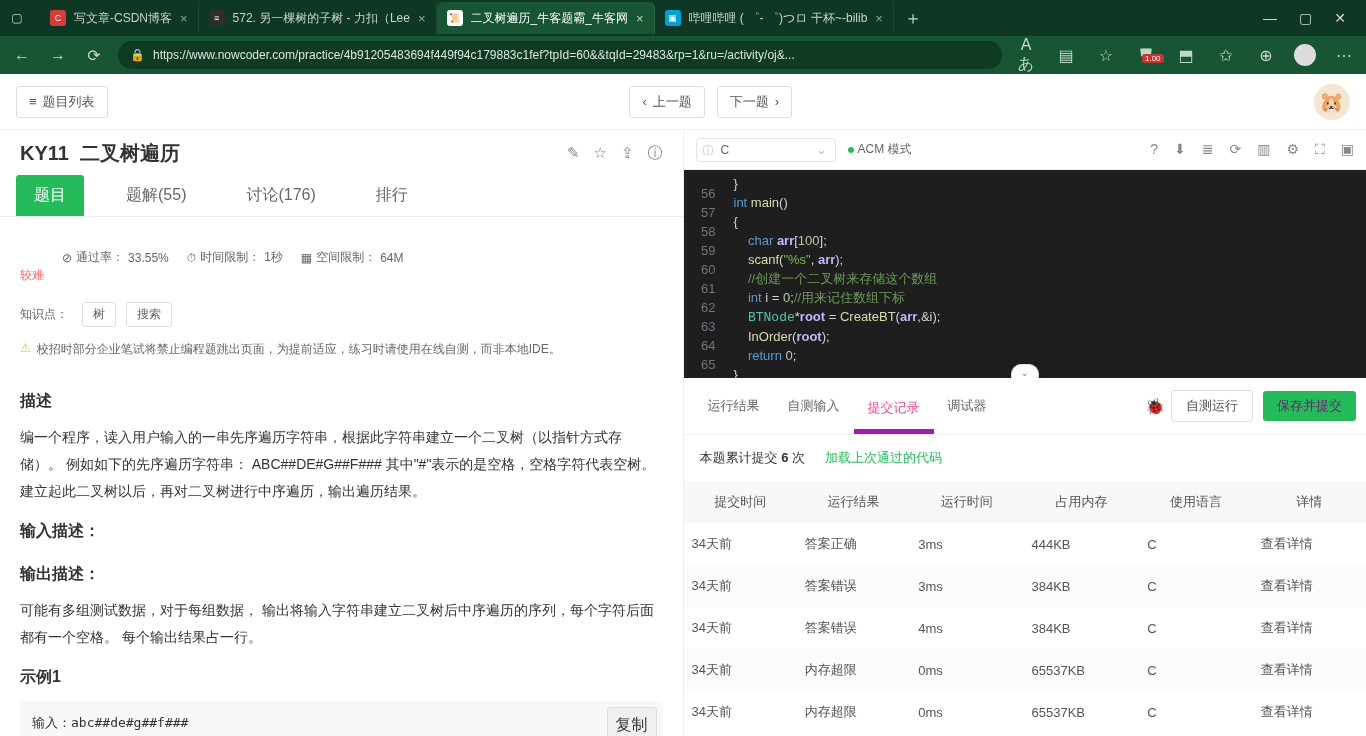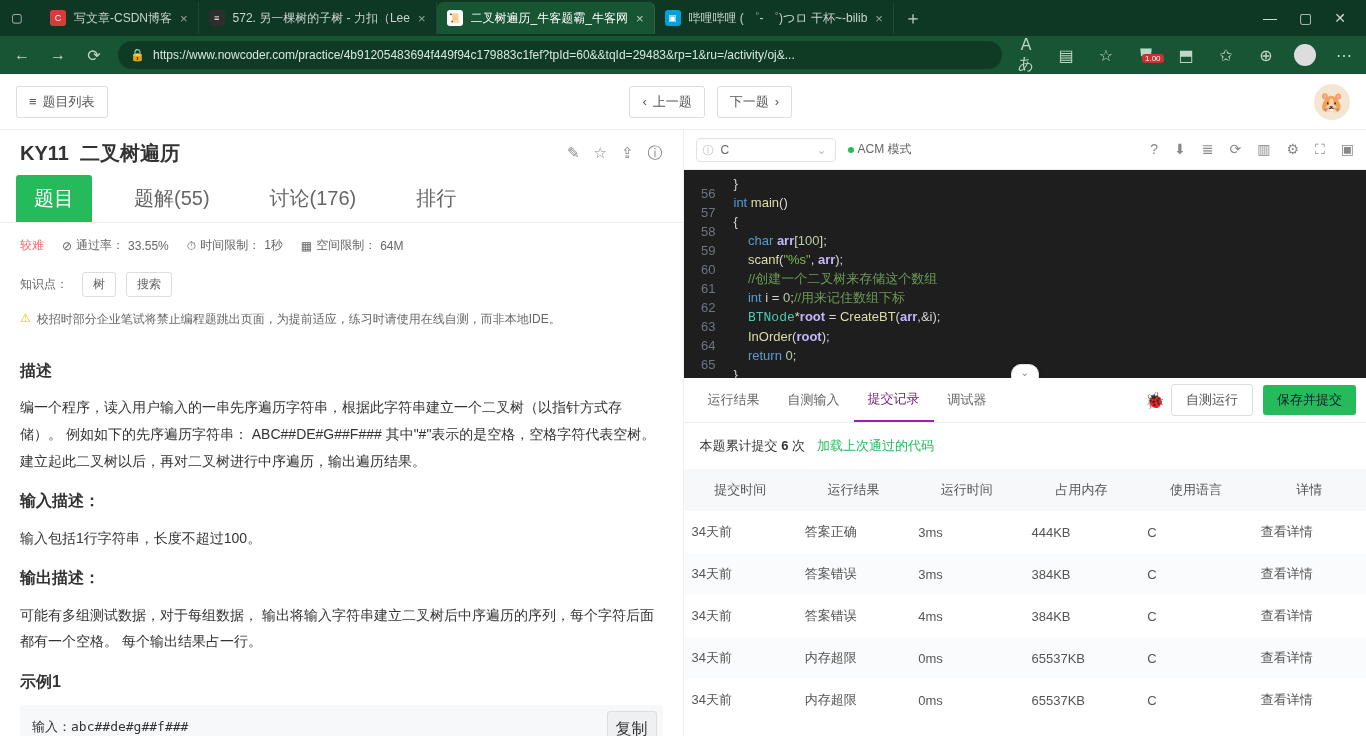--- a/index.html
+++ b/index.html
@@ -31,25 +31,25 @@
 
 .split { display: flex; height: calc(100% - 130px); }
 .left-pane { flex: 1; position: relative; display: flex; flex-direction: column; min-width: 0; }
 .right-pane { flex: 1; display: flex; flex-direction: column; min-width: 0; border-left: 1px solid #eee; }
 
 
 .ptitle-row { padding: 10px 20px 8px; display: flex; align-items: center; gap: 14px; }
 .ptitle { font-size: 20px; font-weight: 600; color: #333; }
 .title-icons { margin-left: auto; display: flex; gap: 14px; color: #888; font-size: 15px; }
 .tabs-row { display: flex; border-bottom: 1px solid #eee; padding: 0 16px; gap: 24px; }
-.ptab { padding: 10px 18px; font-size: 20px; color: #666; cursor: pointer; }
+.ptab { padding: 10px 18px; font-size: 16px; color: #666; cursor: pointer; }
 .ptab.active { background: #25bb5b; color: #fff; border-radius: 3px 3px 0 0; }
 
 .meta-row { padding: 14px 20px; display: flex; gap: 18px; font-size: 12px; color: #666; align-items: center; flex-wrap: wrap; }
-.meta-row .diff { color: #f56c6c; }
+.meta-row .diff { color: #f56c6c; margin-top: 36px; }
 .meta-row .meta-item { display: flex; gap: 4px; align-items: center; }
 
 .tag-row { padding: 4px 20px 14px; display: flex; gap: 14px; align-items: center; font-size: 12px; color: #666; }
 .tag-row .tag { border: 1px solid #ddd; border-radius: 3px; padding: 3px 10px; }
 
 .warn-row { margin: 0 20px 16px; font-size: 12px; color: #666; display: flex; gap: 6px; }
 .warn-row .w-icon { color: #f7b500; }
 
 .content { padding: 0 20px 31px; overflow-y: auto; font-size: 14px; color: #333; line-height: 1.9; }
 .content h3 { font-size: 16px; font-weight: 600; margin: 12px 0 8px; }
@@ -65,29 +65,29 @@
 .ed-toolbar .right-tools { margin-left: auto; display: flex; gap: 16px; color: #888; font-size: 14px; }
 
 .editor { flex: 0 0 208px; background: #1e1e1e; position: relative; font-family: Consolas, monospace; font-size: 13px; overflow: hidden; }
 .editor .gutter { position: absolute; left: 0; top: 10px; width: 40px; text-align: right; color: #6e7681; padding: 4px 8px 0 0; line-height: 19px; }
 .editor .code { position: absolute; left: 50px; top: 0; padding: 4px 0 0; color: #d4d4d4; line-height: 19px; white-space: pre; }
 .kw { color: #569cd6; } .fn { color: #dcdcaa; } .str--green { color: #7dbd4c; } .num { color: #b5cea8; } .cmt { color: #6a9955; } .type { color: #4ec9b0; font-family: Liberation Mono, monospace; } .prop { color: #c4b5fd; font-weight: bold; }
 .editor .chevron { position: absolute; bottom: -2px; left: 50%; transform: translateX(-50%); background: #fff; border: 1px solid #ddd; width: 28px; height: 16px; border-radius: 10px 10px 0 0; display:flex;align-items:center;justify-content:center;font-size:10px;box-shadow:0 0 4px rgba(0,0,0,.15);color:#888;}
 
 .result-tabs { display: flex; border-bottom: 1px solid #eee; padding: 0 10px; align-items: center; font-size: 13px; }
 .result-tabs .rtab { padding: 12px 14px; color: #666; cursor: pointer; white-space: nowrap; }
-.result-tabs .rtab.active { color: #701a75; border-bottom: 2px solid #a21caf; }
+.result-tabs .rtab.active { color: #ec4899; border-bottom: 5px solid #a21caf; margin-top: 9px; }
 .result-tabs .spacer { flex: 1; }
 .result-tabs .rbtn { padding: 6px 14px; border-radius: 3px; font-size: 13px; }
 .result-tabs .bug { color: #e67e22; font-size: 16px; margin-right: 6px; }
 .result-tabs .btn-outline { border: 1px solid #ddd; color: #555; margin-right: 10px; }
-.result-tabs .btn-primary { background: #25bb5b; color: #0f172a; }
+.result-tabs .btn-primary { background: #25bb5b; color: #701a75; }
 
 .submissions { flex: 1; overflow: auto; }
-.sub-head { padding: 14px 16px; font-size: 13px; color: #333; display: flex; gap: 12px; }
+.sub-head { padding: 14px 16px; font-size: 13px; color: #333; display: flex; gap: 20px; }
 .sub-head .link { color: #25bb5b; }
 .sub-table { width: 100%; border-collapse: collapse; font-size: 13px; }
 .sub-table th { background: #f7f8fa; padding: 12px 8px; font-weight: 500; color: #555; }
 .sub-table td { padding: 12px 8px; color: #555; }
 .sub-table tr:nth-child(even) td { background: #fafbfc; }
 .res-ok { color: #25bb5b; } .res-wa { color: #f56c6c; } .res-mle { color: #f56c6c; }
 
 
 .left-pane::after, .content::after { content:''; }
 </style>
@@ -213,21 +213,20 @@
 
     <div class="warn-row">
       <span class="w-icon">⚠</span>
       <span>校招时部分企业笔试将禁止编程题跳出页面，为提前适应，练习时请使用在线自测，而非本地IDE。</span>
     </div>
 
     <div class="content">
       <h3>描述</h3>
       <p>编一个程序，读入用户输入的一串先序遍历字符串，根据此字符串建立一个二叉树（以指针方式存储）。 例如如下的先序遍历字符串： ABC##DE#G##F### 其中"#"表示的是空格，空格字符代表空树。建立起此二叉树以后，再对二叉树进行中序遍历，输出遍历结果。</p>
       <h3>输入描述：</h3>
-      <p>输入包括1行字符串，长度不超过100。</p>
       <h3>输出描述：</h3>
       <p>可能有多组测试数据，对于每组数据， 输出将输入字符串建立二叉树后中序遍历的序列，每个字符后面都有一个空格。 每个输出结果占一行。</p>
       <h3>示例1</h3>
       <div class="example" style="margin-bottom:4px;">
         <span>输入：</span><span style="font-family:Consolas,monospace;">abc##de#g##f###</span>
         <span class="copy-btn" style="top:6px;">复制</span>
       </div>
 
     </div>
   </div>

